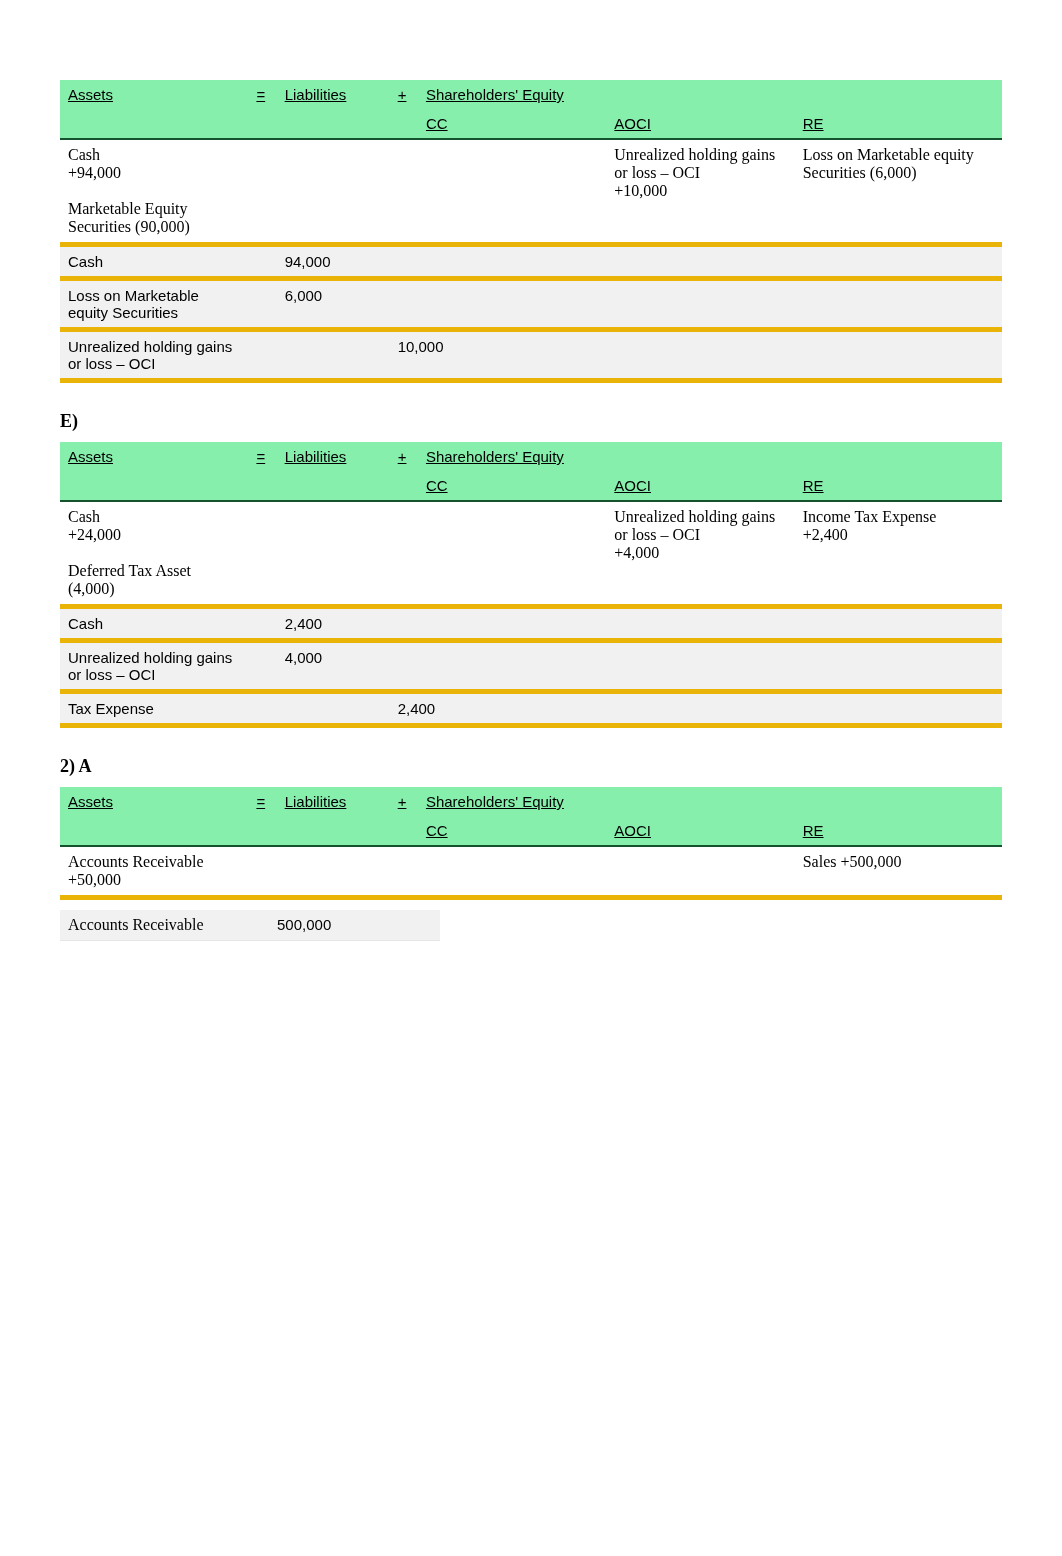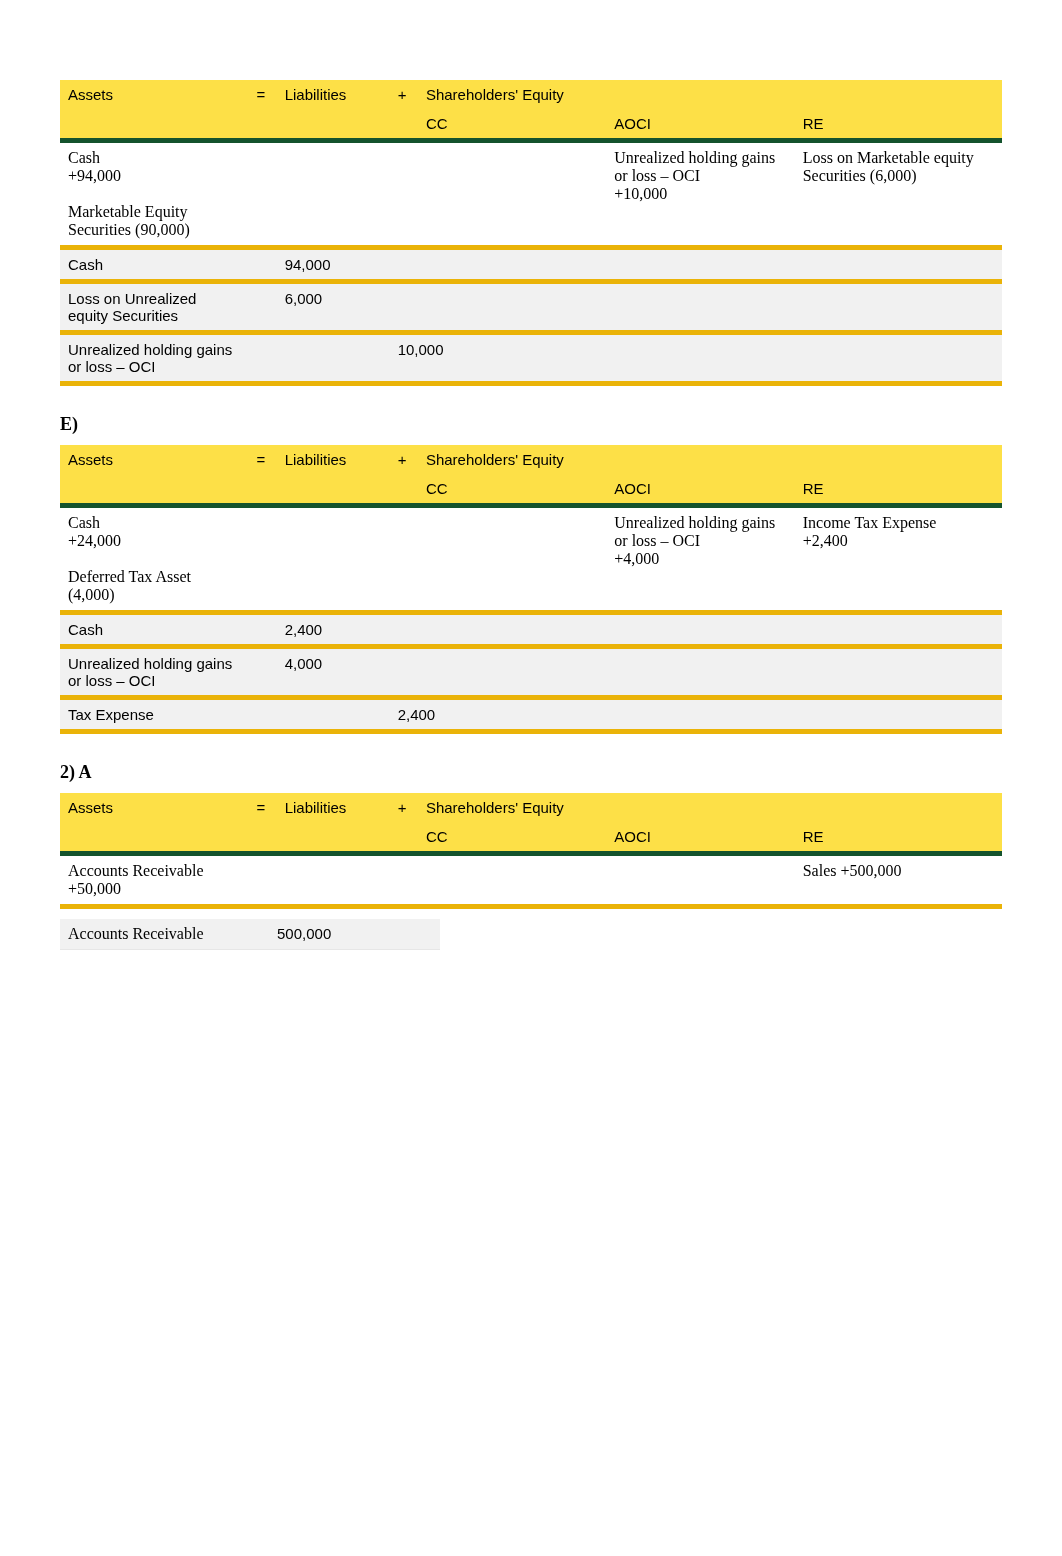--- a/index.html
+++ b/index.html
@@ -17,24 +17,25 @@
     width: 100%;
     table-layout: fixed;
   }
   table.acct th, table.acct td {
     padding: 6px 8px;
     text-align: left;
     vertical-align: top;
     font-weight: normal;
   }
   table.acct thead th {
-    background: #fde047;
+    background: #86efac;
+    text-decoration: underline;
   }
   table.acct thead tr.toprow th { border-bottom: none; }
-  table.acct thead tr.subrow th { border-bottom: 5px solid #14532d; }
+  table.acct thead tr.subrow th { border-bottom: 2px solid #14532d; }
   table.acct tbody tr.band td { background: #f1f1f1; }
   table.acct tbody td { border-bottom: 5px solid #eab308; }
   .serif { font-family: "Times New Roman", Times, serif; font-size: 16px; }
   h2.section {
     font-family: "Times New Roman", Times, serif;
     font-weight: bold;
     font-size: 18px;
     margin: 28px 0 10px 0;
   }
   table.journal {
@@ -102,21 +103,21 @@
 +10,000</td>
       <td class="serif" style="white-space:pre-line">Loss on Marketable equity Securities (6,000)</td>
     </tr>
     <tr class="band">
       <td>Cash</td>
       <td></td>
       <td class="num">94,000</td>
       <td class="num" colspan="4"></td>
     </tr>
     <tr class="band">
-      <td>Loss on Unrealized equity Securities</td>
+      <td>Loss on Marketable equity Securities</td>
       <td></td>
       <td class="num">6,000</td>
       <td class="num" colspan="4"></td>
     </tr>
     <tr class="band">
       <td>Unrealized holding gains or loss – OCI</td>
       <td></td>
       <td class="num"></td>
       <td class="num" colspan="4">10,000</td>
     </tr>

